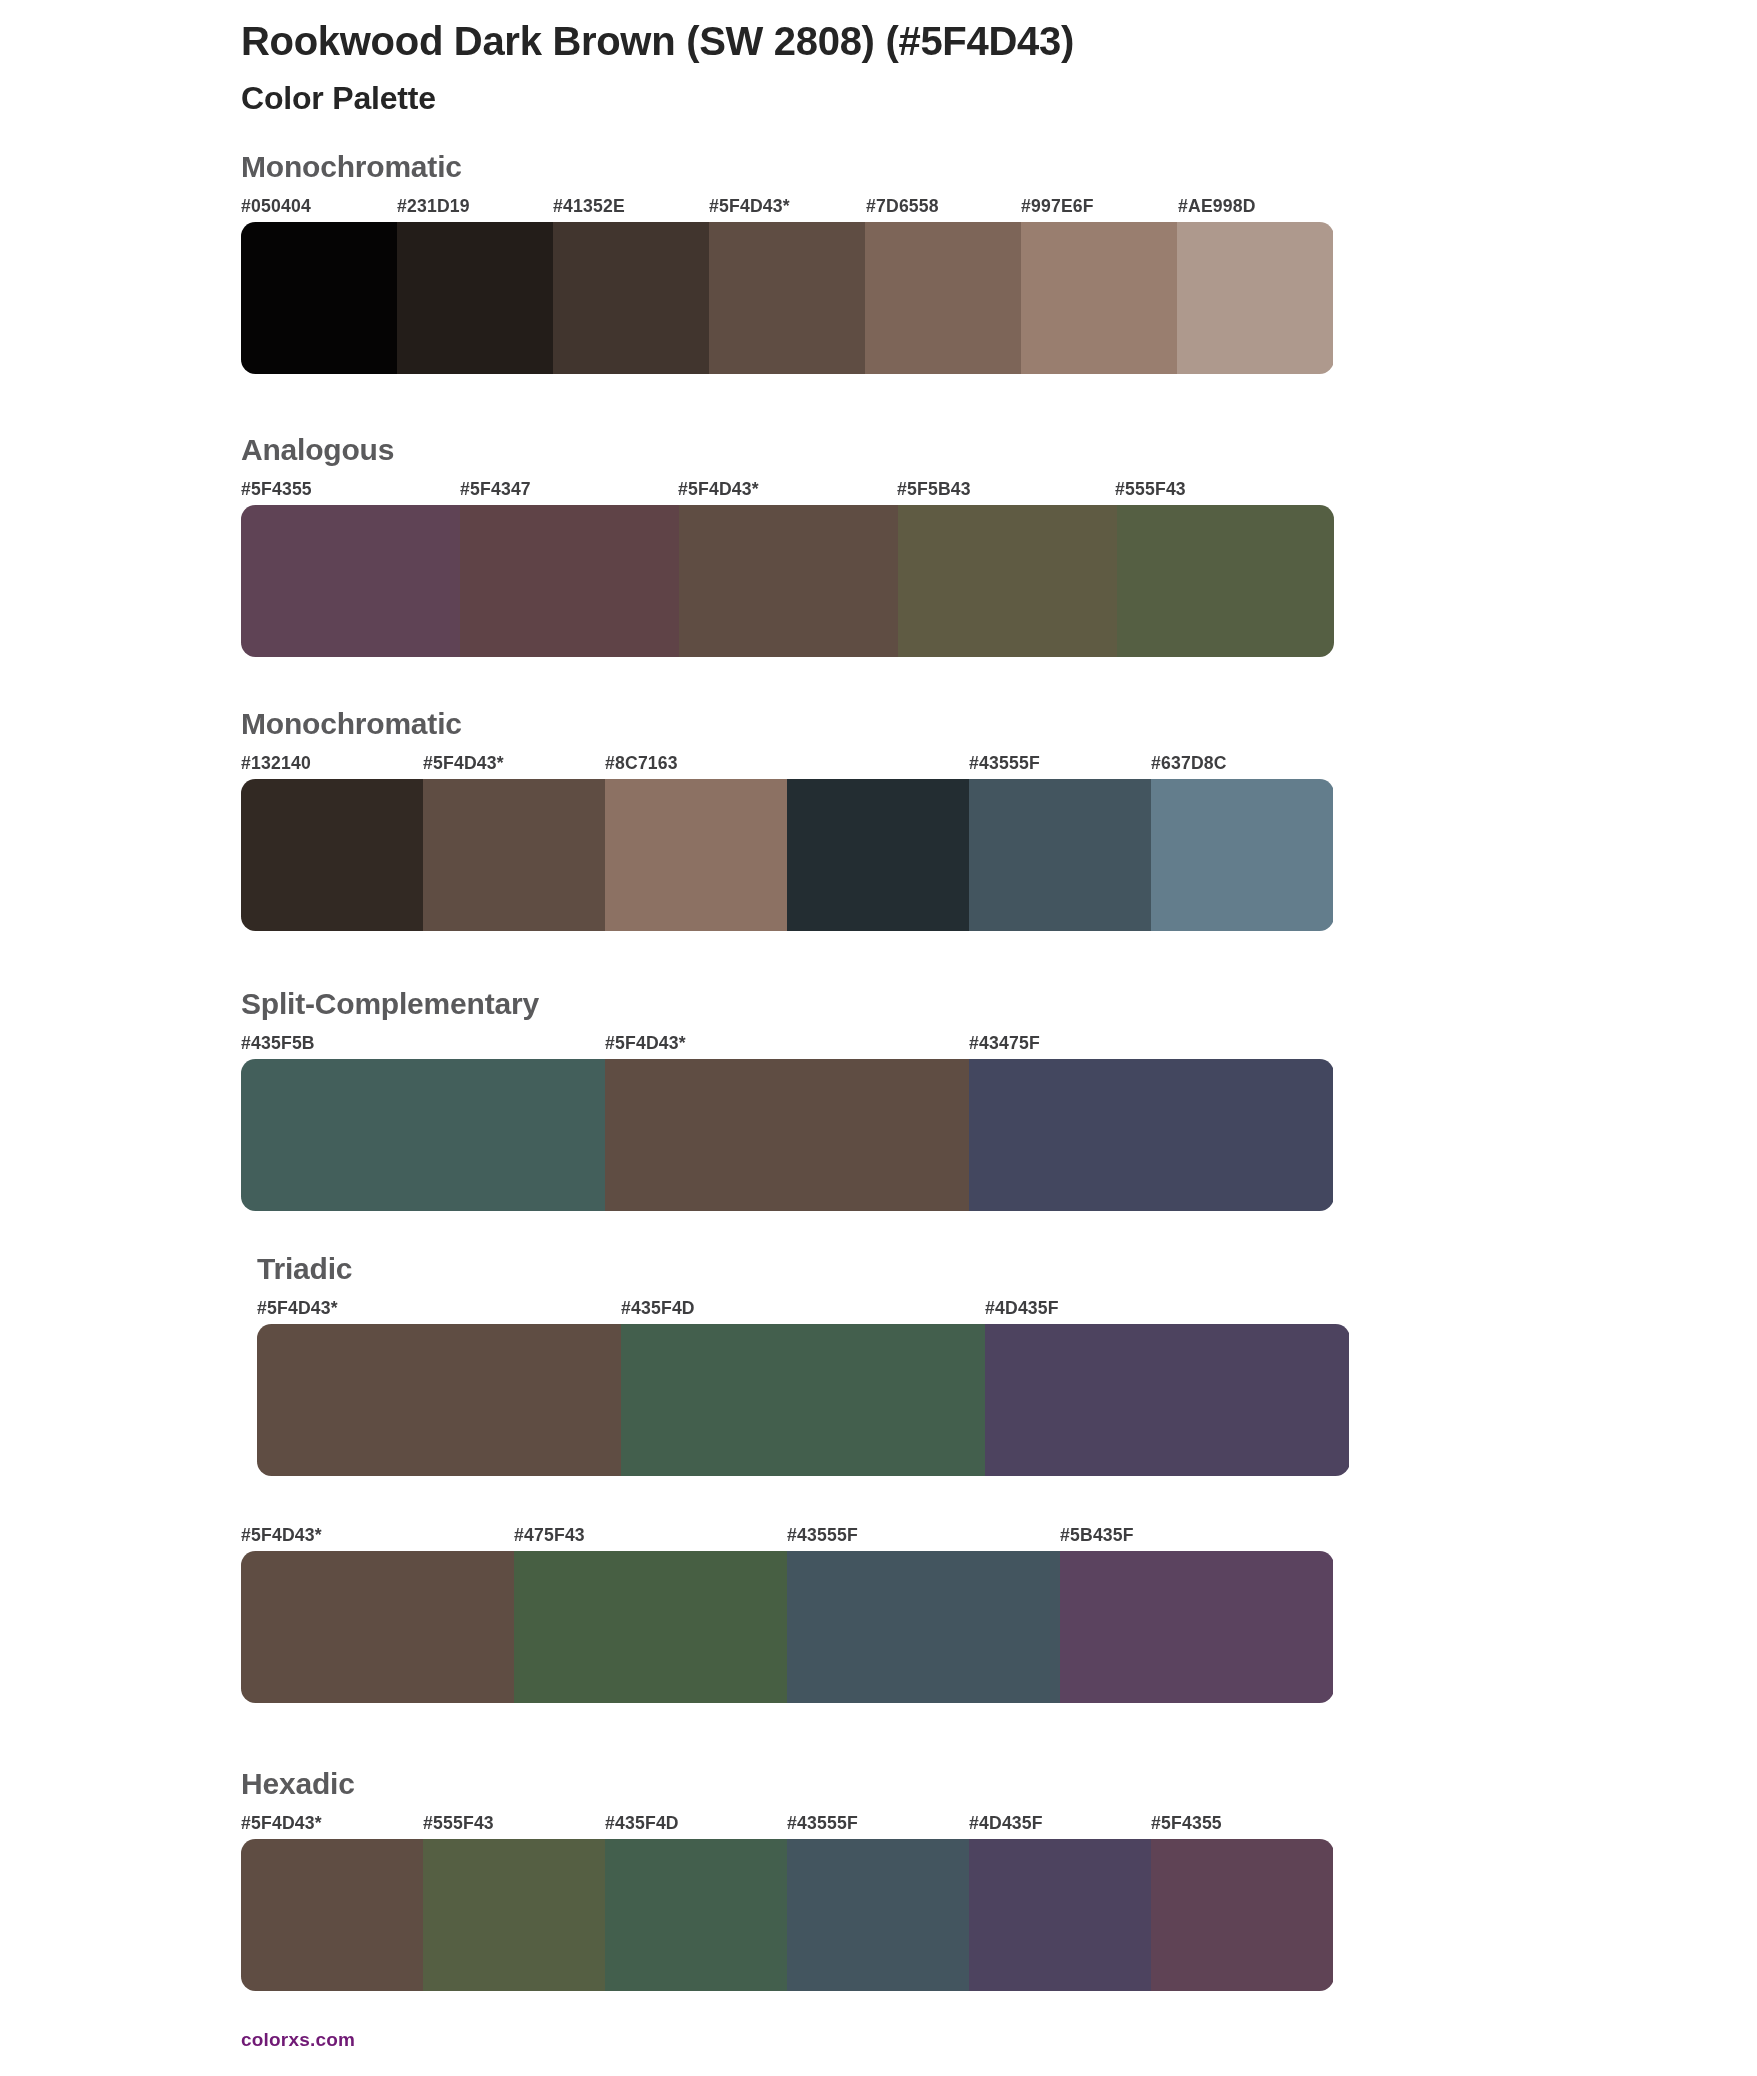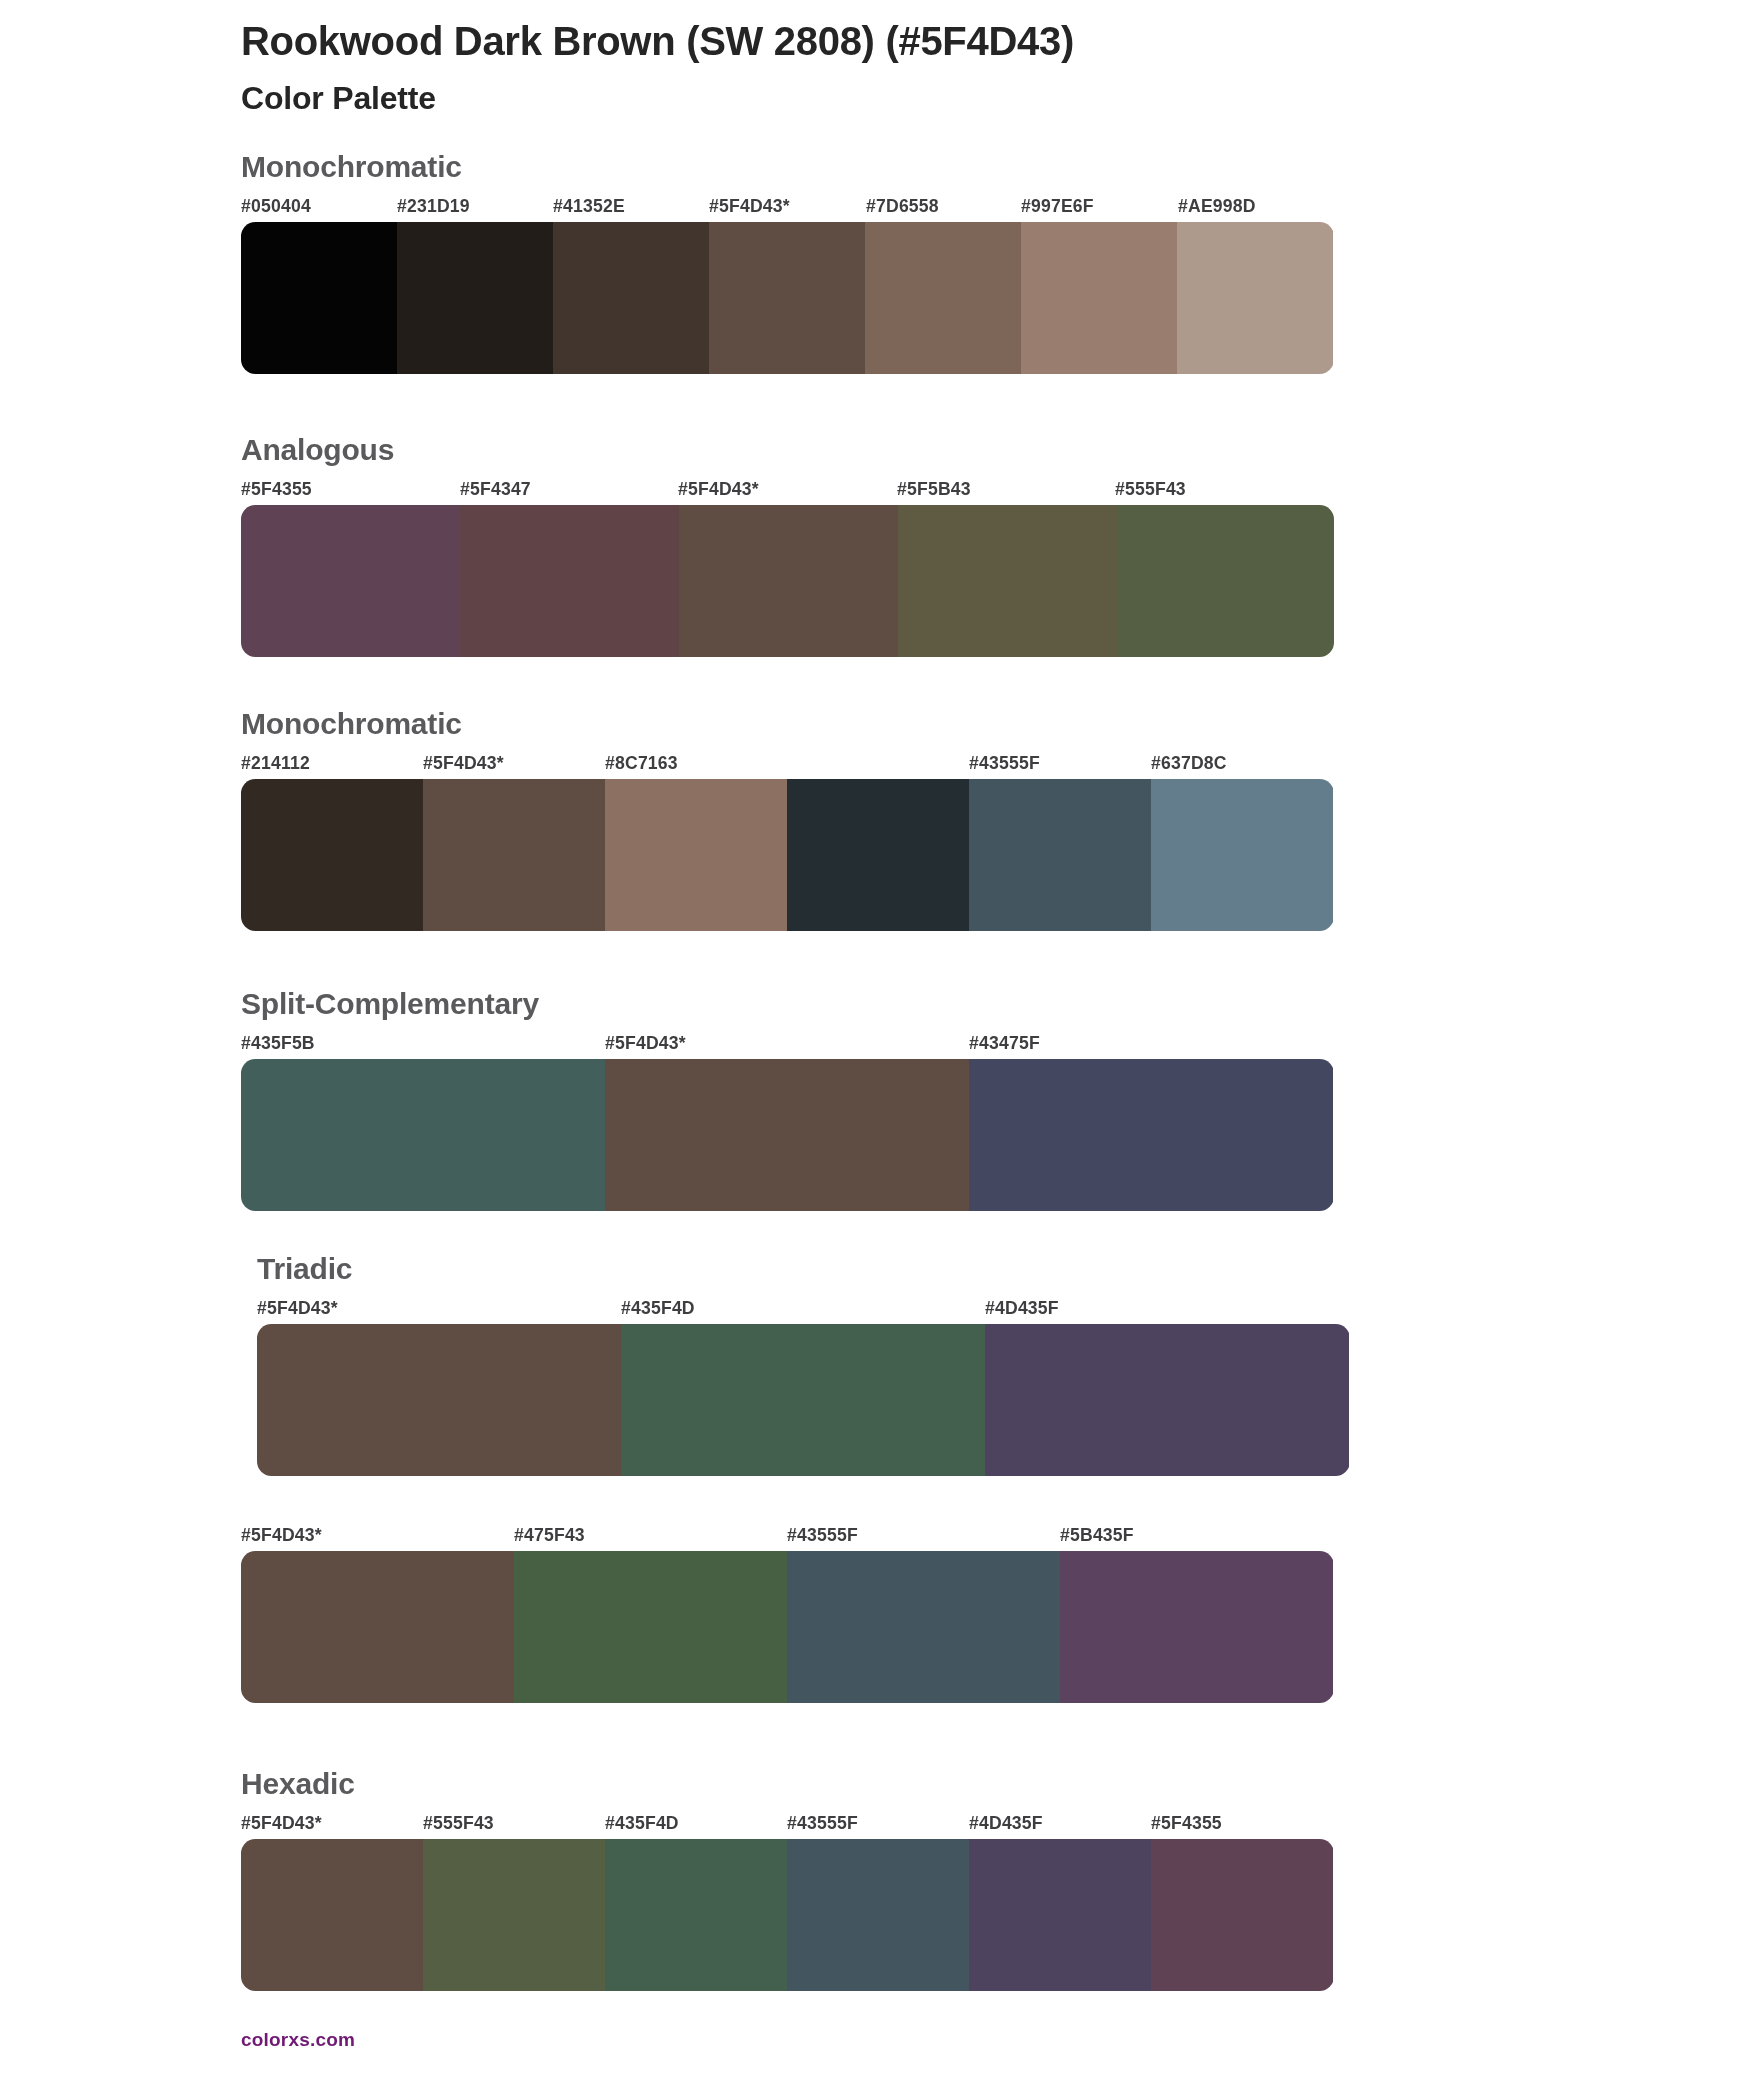--- a/index.html
+++ b/index.html
@@ -158,21 +158,21 @@
           <div class="swatch" title="#5F4355" style="background: rgb(95, 67, 85); width: 219px;"></div>
           <div class="swatch" title="#5F4347" style="background: rgb(95, 67, 71); width: 219px;"></div>
           <div class="swatch" title="#5F4D43*" style="background: rgb(95, 77, 67); width: 219px;"></div>
           <div class="swatch" title="#5F5B43" style="background: rgb(95, 91, 67); width: 219px;"></div>
           <div class="swatch" title="#555F43" style="background: rgb(85, 95, 67); width: 219px;"></div>
         </div>
       </div>
       <div class="section" style="top: 709px; width: 1093px;">
         <div class="section-heading">Monochromatic</div>
         <div class="labels">
-          <div class="swatch-label" style="left: 0px;">#214112</div>
+          <div class="swatch-label" style="left: 0px;">#132140</div>
           <div class="swatch-label" style="left: 182px;">#5F4D43*</div>
           <div class="swatch-label" style="left: 364px;">#8C7163</div>
           <div class="swatch-label" style="left: 516px; margin-top: 31px;">#232D32</div>
           <div class="swatch-label" style="left: 728px;">#43555F</div>
           <div class="swatch-label" style="left: 910px;">#637D8C</div>
         </div>
         <div class="bar" style="height: 152px; width: 1093px;">
           <div class="swatch" title="#322923" style="background: rgb(50, 41, 35); width: 182px;"></div>
           <div class="swatch" title="#5F4D43*" style="background: rgb(95, 77, 67); width: 182px;"></div>
           <div class="swatch" title="#8C7163" style="background: rgb(140, 113, 99); width: 182px;"></div>

